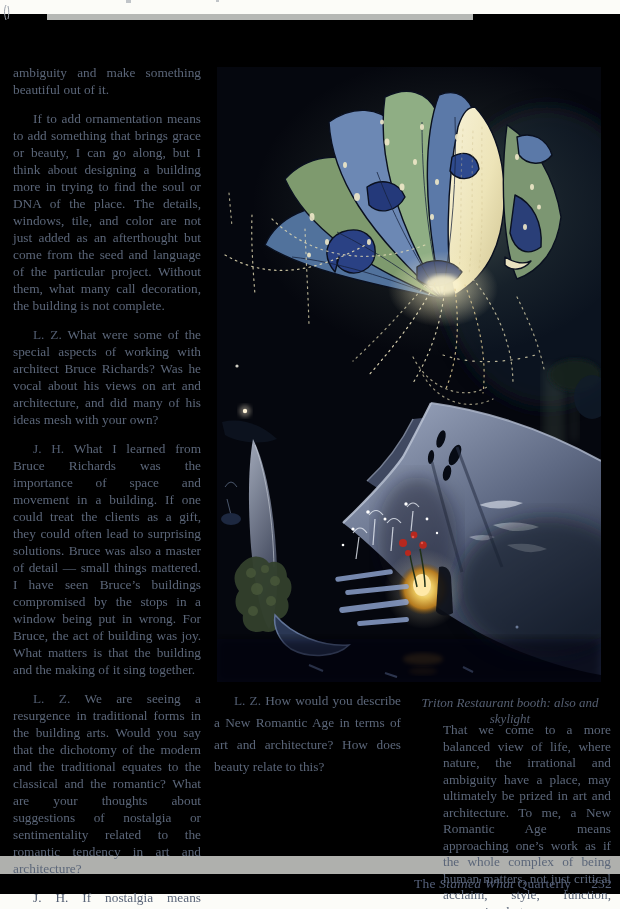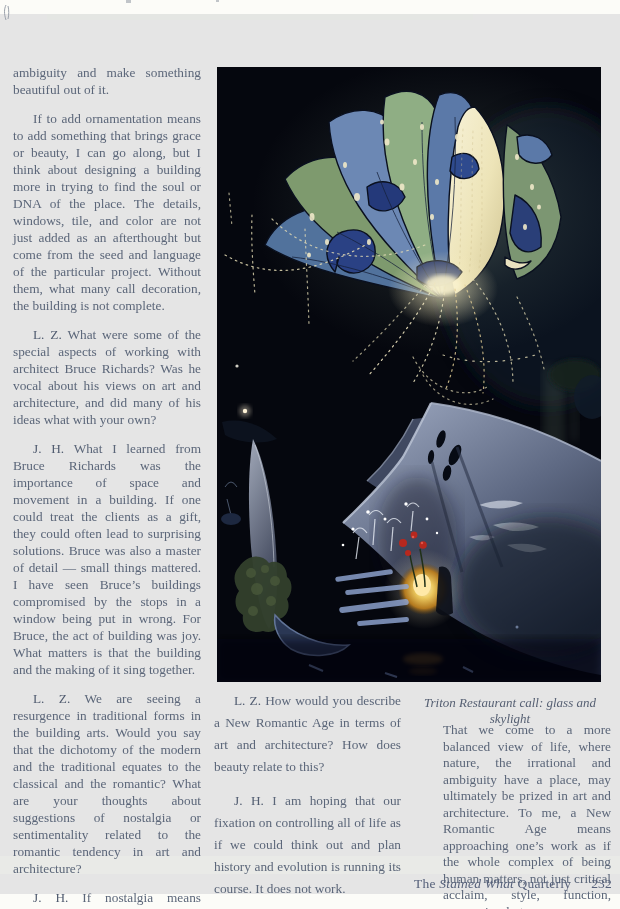--- a/index.html
+++ b/index.html
@@ -1,18 +1,18 @@
 <!DOCTYPE html>
 <html><head>
 <meta charset="utf-8">
 <style>
   html,body { margin:0; padding:0; background:#ffffff; }
   .page {
     position:relative; width:620px; height:909px; overflow:hidden;
-    background:#e5e5e5;
+    background:#000000;
     font-family:"Liberation Serif", serif;
     color:#5b6679;
   }
   .strip-top { position:absolute; top:0; left:0; width:620px; height:14px; background:#fcfcf8; }
   .strip-bottom { position:absolute; bottom:0; left:0; width:620px; height:15px; background:#fcfcf8; }
   .band-top { position:absolute; top:14px; left:47px; width:426px; height:6px; background:#e3e6e2; opacity:.8; }
   .band-bottom { position:absolute; top:856px; left:0; width:620px; height:18px; background:#e9ebe7; opacity:.75; }
   .corner-mark { position:absolute; top:4px; left:2px; width:10px; height:18px; }
   .speck { position:absolute; background:#8f97a2; opacity:.55; }
 
@@ -48,21 +48,21 @@
   <div class="strip-bottom"></div>
   <svg class="corner-mark" viewBox="0 0 10 18">
     <path d="M4,1 C2,5 2,10 4,16 M6,2 C7,6 7,11 6,15" fill="none" stroke="#9aa1ab" stroke-width="1"></path>
   </svg>
   <div class="speck" style="left:126px;top:0;width:5px;height:3px;"></div>
   <div class="speck" style="left:216px;top:0;width:3px;height:2px;"></div>
 
   <div class="col col-left">
     <p class="para"><span>ambiguity and make something beautiful out of it.</span></p>
     <p class="para indent"><span>If to add ornamentation means to add something that brings grace or beauty, I can go along, but I think about designing a building more in trying to find the soul or DNA of the place. The details, windows, tile, and color are not just added as an afterthought but come from the seed and language of the particular project. Without them, what many call decoration, the building is not complete.</span></p>
-    <p class="para indent"><strong class="speaker">L. Z.</strong><span> What were some of the special aspects of working with architect Bruce Richards? Was he vocal about his views on art and architecture, and did many of his ideas what with your own?</span></p>
+    <p class="para indent"><strong class="speaker">L. Z.</strong><span> What were some of the special aspects of working with architect Bruce Richards? Was he vocal about his views on art and architecture, and did many of his ideas mesh with your own?</span></p>
     <p class="para indent"><strong class="speaker">J. H.</strong><span> What I learned from Bruce Richards was the importance of space and movement in a building. If one could treat the clients as a gift, they could often lead to surprising solutions. Bruce was also a master of detail — small things mattered. I have seen Bruce’s buildings compromised by the stops in a window being put in wrong. For Bruce, the act of building was joy. What matters is that the building and the making of it sing together.</span></p>
     <p class="para indent"><strong class="speaker">L. Z.</strong><span> We are seeing a resurgence in traditional forms in the building arts. Would you say that the dichotomy of the modern and the traditional equates to the classical and the romantic? What are your thoughts about suggestions of nostalgia or sentimentality related to the romantic tendency in art and architecture?</span></p>
     <p class="para indent"><strong class="speaker">J. H.</strong><span> If nostalgia means remembering we have a past, and sentimentally may be partly noting that we are more than just a brain. We have feelings. I think some of both would be helpful in the arts.</span></p>
   </div>
 
   <div class="photo-frame">
     <svg width="384" height="615" viewBox="0 0 384 615">
       <defs>
         <radialGradient id="gGlow">
           <stop offset="0%" stop-color="#cfe0b8" stop-opacity="0.32"></stop>
@@ -273,25 +273,24 @@
           <path d="M92,598 l14,6"></path>
             <path d="M168,606 l12,4"></path>
             <path d="M246,600 l10,5"></path>
         </g>
         <circle cx="300" cy="560" r="1.5" fill="#9fb2d8" opacity="0.6"></circle>
       </g>
       <rect x="0" y="572" width="384" height="43" fill="#04060b" opacity="0.55" filter="url(#b5)"></rect>
     </svg>
   </div>
 
-  <div class="caption">Triton Restaurant call: glass and skylight</div>
+  <div class="caption">Triton Restaurant booth: also and skylight</div>
 
   <div class="col col-mid">
     <p class="para indent"><strong class="speaker">L. Z.</strong><span> How would you describe a New Romantic Age in terms of art and architecture? How does beauty relate to this?</span></p>
-    <p class="para indent"><strong class="speaker">J. H.</strong><span> I am hoping that our fixation on controlling all of life as if we could think out and plan history and evolution is running its course. It does not work.</span></p>
   </div>
 
   <div class="col col-right">
     <p class="para"><span>That we come to a more balanced view of life, where nature, the irrational and ambiguity have a place, may ultimately be prized in art and architecture. To me, a New Romantic Age means approaching one’s work as if the whole complex of being human matters, not just critical acclaim, style, function, economics, but</span></p>
   </div>
 
   <div class="footer">
     <span><span>The </span><span class="ital">Stained What</span><span> Quarterly</span></span><span class="pagenum">232</span>
   </div>
 

